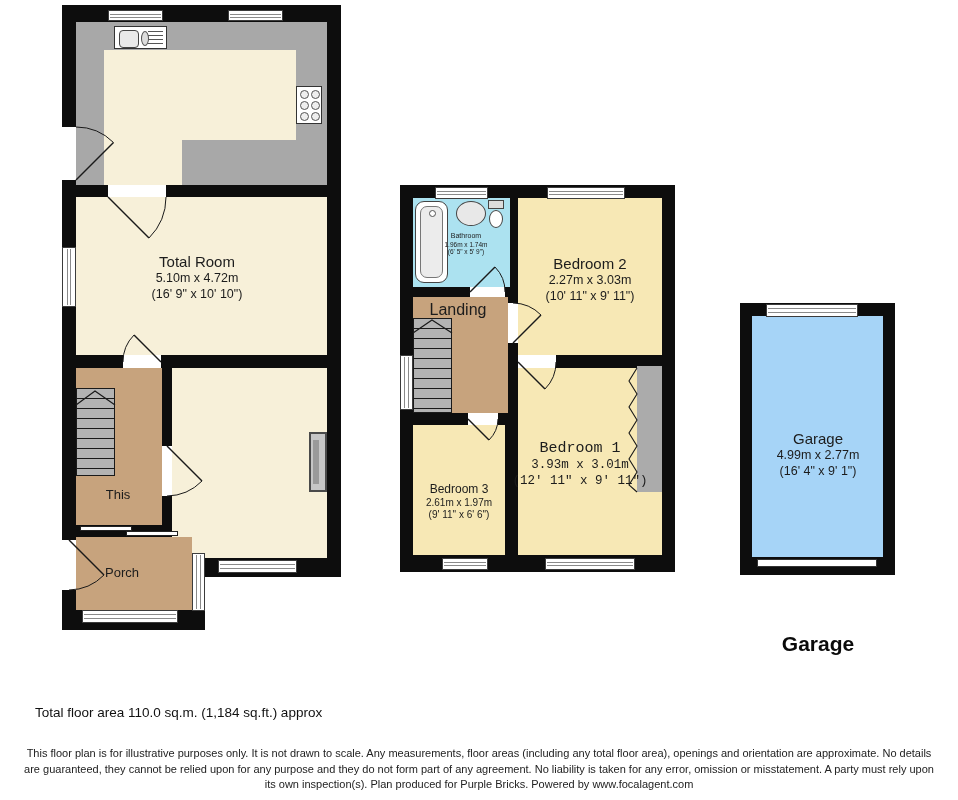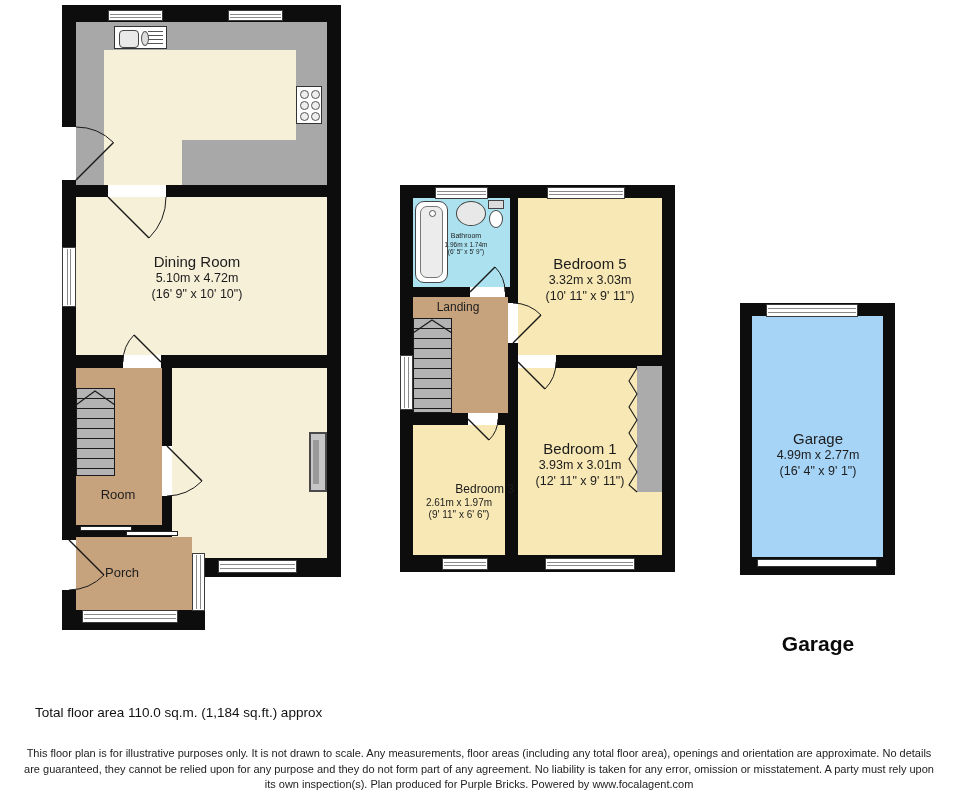--- a/index.html
+++ b/index.html
@@ -37,21 +37,21 @@
   .hob i{width:7px;height:7px;border:1px solid #555;border-radius:50%;background:#eee;}
   .bath{background:#fff;border:1px solid #444;border-radius:9px;}
   .bath::before{content:"";position:absolute;left:4px;top:4px;right:4px;bottom:4px;border:1px solid #777;border-radius:7px;background:#ececec;}
   .bath::after{content:"";position:absolute;left:50%;top:8px;width:5px;height:5px;margin-left:-3px;border:1px solid #555;border-radius:50%;background:#fff;}
   .basin{background:#e8e8e8;border:1px solid #444;border-radius:50%;}
   .wc-tank{background:#dcdcdc;border:1px solid #444;}
   .wc-bowl{background:#fff;border:1px solid #444;border-radius:50%;}
   .room-label{position:absolute;text-align:center;line-height:1.22;}
   .nm{display:block;font-size:15px;}
   .dm{display:block;font-size:12.5px;}
-  .sm .nm{font-size:12px;text-align:right;}
+  .sm .nm{font-size:12px;}
   .sm .dm{font-size:10px;}
   .tiny .nm{font-size:7px;}
   .tiny .dm{font-size:6.5px;}
   .solo{font-size:13px;}
   .floor-title{position:absolute;text-align:center;font-size:21px;font-weight:700;color:#0a0a0a;}
   .total{position:absolute;font-size:13.5px;color:#111;}
   .disclaimer{position:absolute;text-align:center;font-size:11px;line-height:15.5px;color:#222;}
   svg.overlay{position:absolute;pointer-events:none;}
 </style>
 </head>
@@ -111,26 +111,26 @@
         <path d="M61,357 A38,38 0 0 1 72,330" stroke-width="1"></path>
       <path d="M105,441 L140,476"></path>
         <path d="M105,491 A50,50 0 0 0 140,476" stroke-width="1"></path>
       <path d="M7,535 L42,570"></path>
         <path d="M7,585 A50,50 0 0 0 42,570" stroke-width="1"></path>
       <path d="M14,400 L33,386 L53,400" stroke-width="1.2"></path>
     </g>
   </svg>
 
   <div class="room-label" style="left:97px;top:253px;width:200px;">
-    <span class="nm">Dining Room</span>
+    <span class="nm">Total Room</span>
     <span class="dm">5.10m x 4.72m</span>
     <span class="dm">(16' 9" x 10' 10")</span>
   </div>
   <div class="room-label solo" style="left:78px;top:487px;width:80px;">
-    <span>Room</span>
+    <span>This</span>
   </div>
   <div class="room-label solo" style="left:82px;top:565px;width:80px;">
     <span>Porch</span>
   </div>
 
   <div class="blk" style="left:400px;top:185px;width:275px;height:387px;"></div>
 
   <div class="room bblue" style="left:413px;top:198px;width:97px;height:89px;"></div>
   <div class="fixture bath" style="left:415px;top:201px;width:33px;height:82px;"></div>
   <div class="fixture basin" style="left:456px;top:201px;width:30px;height:25px;"></div>
@@ -169,33 +169,33 @@
       <polyline points="237,183 229,196 237,209 229,222 237,235 229,248 237,261 229,274 237,287 229,300 237,307" stroke-width="1.1"></polyline>
     </g>
   </svg>
 
   <div class="room-label tiny" style="left:430px;top:232px;width:72px;">
     <span class="nm">Bathroom</span>
     <span class="dm">1.96m x 1.74m</span>
     <span class="dm">(6' 5" x 5' 9")</span>
   </div>
   <div class="room-label" style="left:510px;top:255px;width:160px;">
-    <span class="nm">Bedroom 5</span>
-    <span class="dm">3.32m x 3.03m</span>
+    <span class="nm">Bedroom 2</span>
+    <span class="dm">2.27m x 3.03m</span>
     <span class="dm">(10' 11" x 9' 11")</span>
   </div>
-  <div class="room-label solo" style="left:412px;top:300px;width:92px;font-size:12px;">
+  <div class="room-label solo" style="left:412px;top:300px;width:92px;font-size:16px;">
     <span>Landing</span>
   </div>
   <div class="room-label sm" style="left:404px;top:482px;width:110px;">
     <span class="nm">Bedroom 3</span>
     <span class="dm">2.61m x 1.97m</span>
     <span class="dm">(9' 11" x 6' 6")</span>
   </div>
-  <div class="room-label" style="left:500px;top:440px;width:160px;">
+  <div class="room-label" style="left:500px;top:440px;width:160px;font-family:Liberation Mono, monospace;">
     <span class="nm">Bedroom 1</span>
     <span class="dm">3.93m x 3.01m</span>
     <span class="dm">(12' 11" x 9' 11")</span>
   </div>
 
   <div class="blk" style="left:740px;top:303px;width:155px;height:272px;"></div>
   <div class="room gblue" style="left:752px;top:316px;width:131px;height:241px;"></div>
   <div class="win-h" style="left:766px;top:304px;width:92px;height:13px;"></div>
   <div class="doorstrip" style="left:757px;top:559px;width:120px;height:8px;"></div>
   <div class="room-label" style="left:738px;top:430px;width:160px;">

